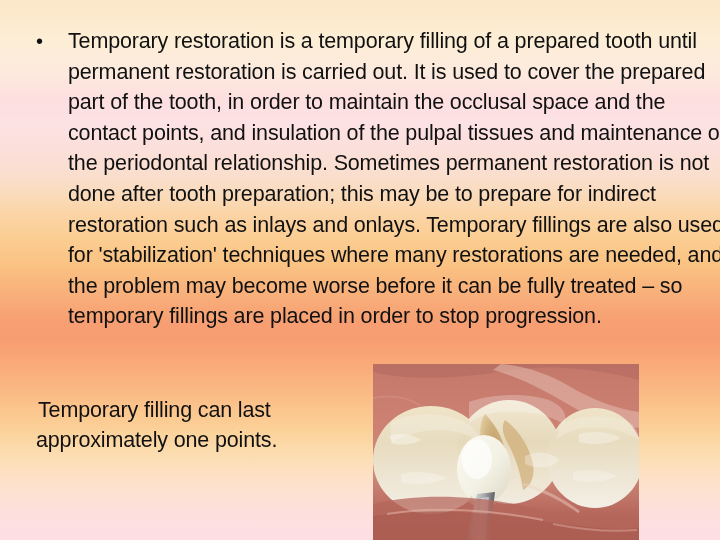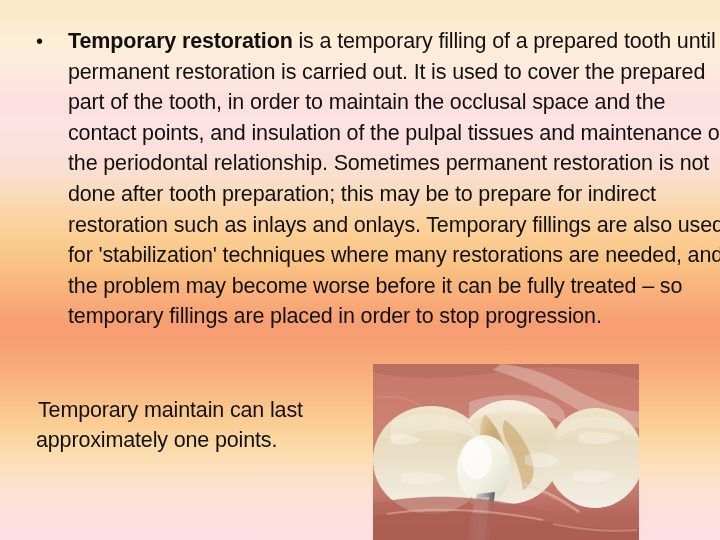--- a/index.html
+++ b/index.html
@@ -72,21 +72,21 @@
     text-indent: -32px;
   }
   #bullet-para .bullet-mark {
     display: inline-block;
     width: 32px;
     text-indent: 0;
     font-size: 20px;
     vertical-align: baseline;
   }
   #bullet-para .lead {
-    font-weight: bold;
+    font-weight: normal;
   }
 
   
   #tail-line-1 {
     left: 38px;
     top: 395px;
     width: 340px;
   }
   #tail-line-2 {
     left: 36px;
@@ -112,21 +112,21 @@
 </style>
 </head>
 <body>
 
 <div id="slide">
 
   <div id="text-block">
 
     <div class="para" id="bullet-para"><span class="bullet-mark">•</span><span class="lead">Temporary restoration</span><span class="rest"> is a temporary filling of a prepared tooth until permanent restoration is carried out. It is used to cover the prepared part of the tooth, in order to maintain the occlusal space and the contact points, and insulation of the pulpal tissues and maintenance of the periodontal relationship. Sometimes permanent restoration is not done after tooth preparation; this may be to prepare for indirect restoration such as inlays and onlays. Temporary fillings are also used for 'stabilization' techniques where many restorations are needed, and the problem may become worse before it can be fully treated – so temporary fillings are placed in order to stop progression.</span></div>
 
-    <div class="para" id="tail-line-1">Temporary maintain can last</div>
+    <div class="para" id="tail-line-1">Temporary filling can last</div>
 
     <div class="para" id="tail-line-2">approximately one points.</div>
 
   </div>
 
   <div id="photo-frame">
     <svg viewBox="0 0 266 176" preserveAspectRatio="none">
       <defs>
         <linearGradient id="gumGrad" x1="0" y1="0" x2="0" y2="1">
           <stop offset="0%" stop-color="#c4786a"></stop>

